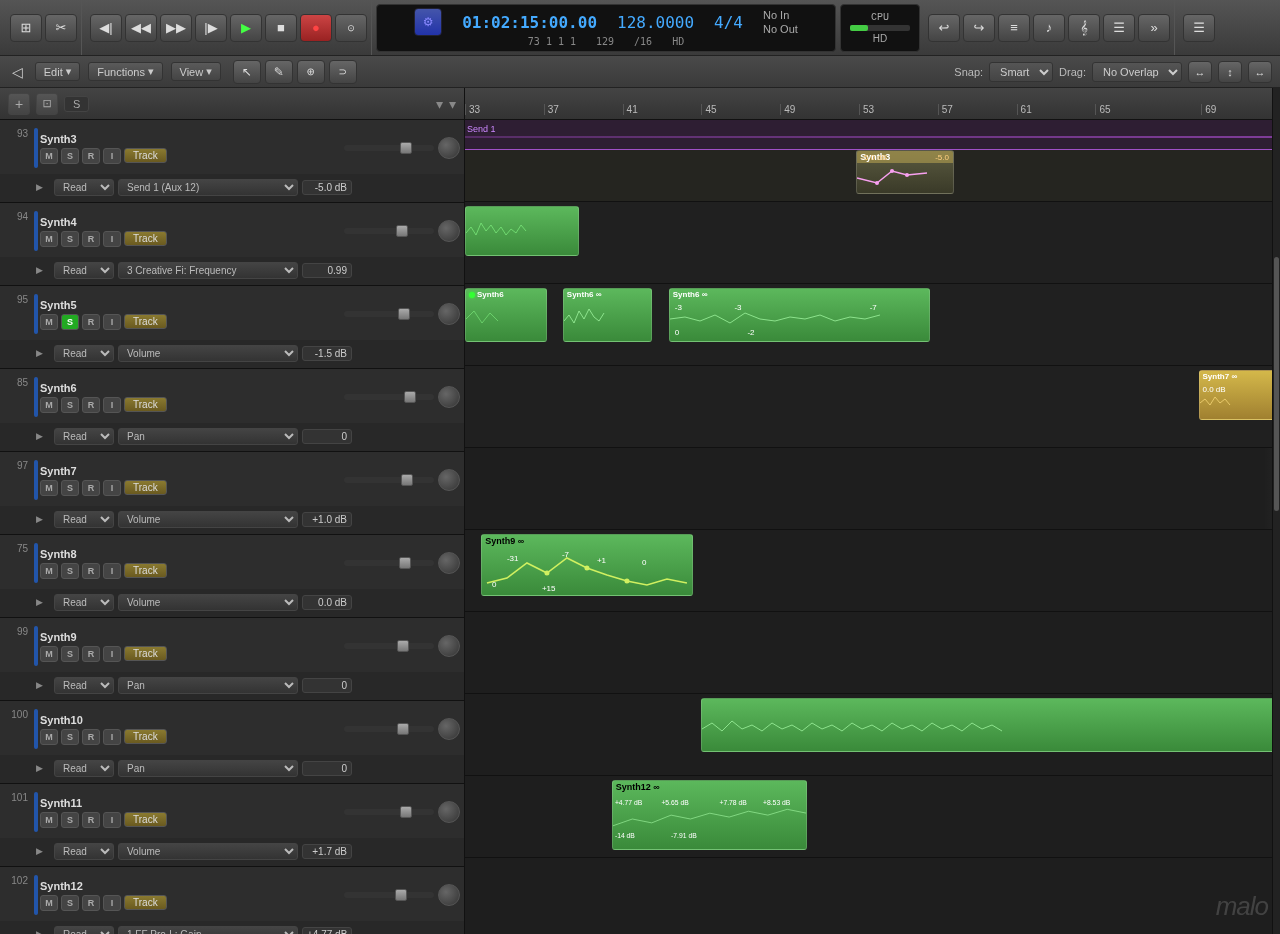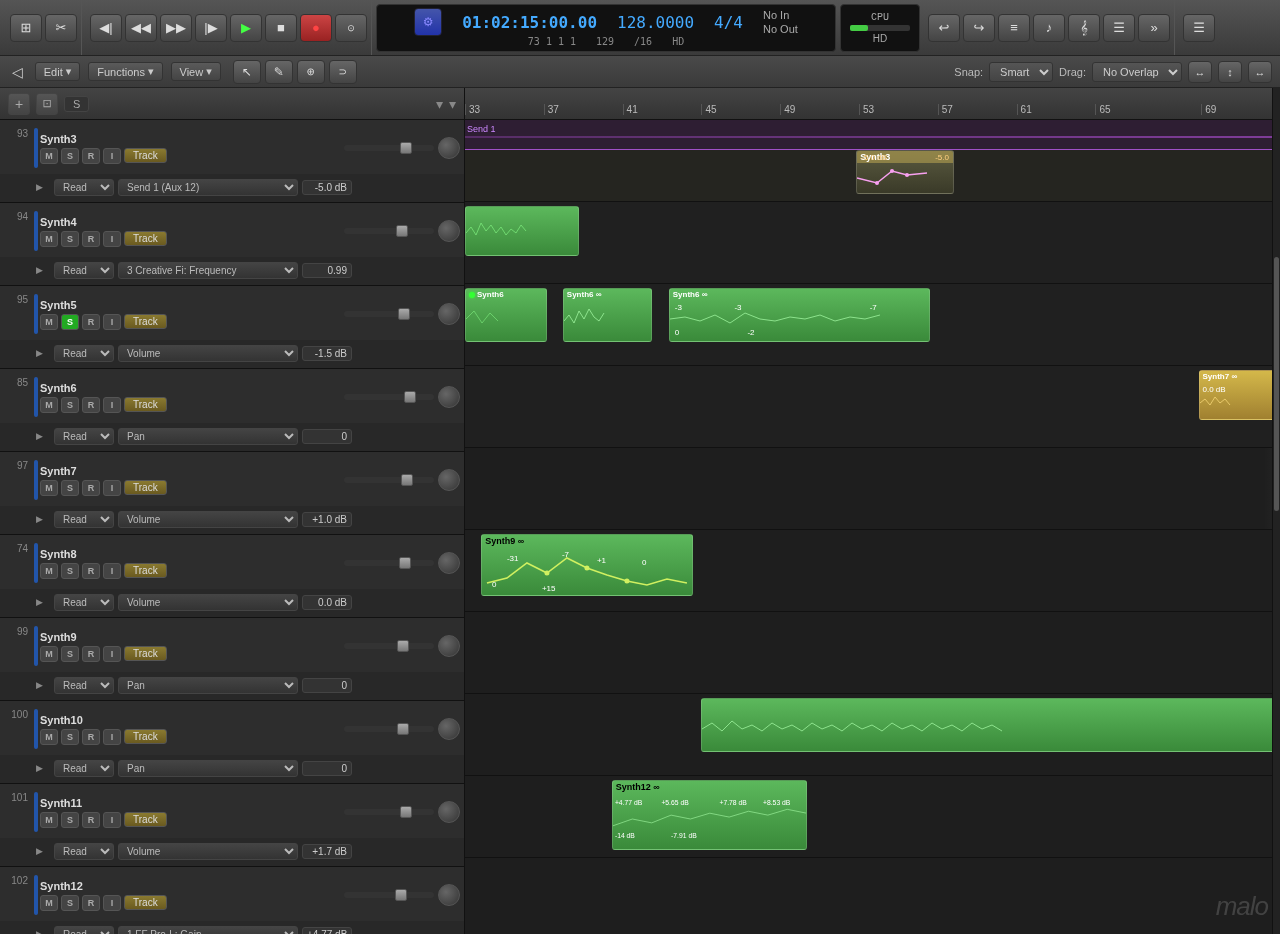--- a/index.html
+++ b/index.html
@@ -346,21 +346,21 @@
         <div class="track-sub">
           <div class="expand-btn">▶</div>
           <select class="read-select"><option>Read</option></select>
           <select class="param-select"><option>Volume</option></select>
           <div class="param-val">+1.0 dB</div>
         </div>
       </div>
 
       <div class="track-row">
         <div class="track-main">
-          <div class="track-number">74</div>
+          <div class="track-number">75</div>
           <div class="track-color-bar"></div>
           <div class="track-info">
             <div class="track-name">Synth8</div>
             <div class="track-controls">
               <div class="ctrl-btn btn-m">M</div>
               <div class="ctrl-btn btn-s">S</div>
               <div class="ctrl-btn btn-r">R</div>
               <div class="ctrl-btn btn-i">I</div>
               <div class="track-btn">Track</div>
             </div>

